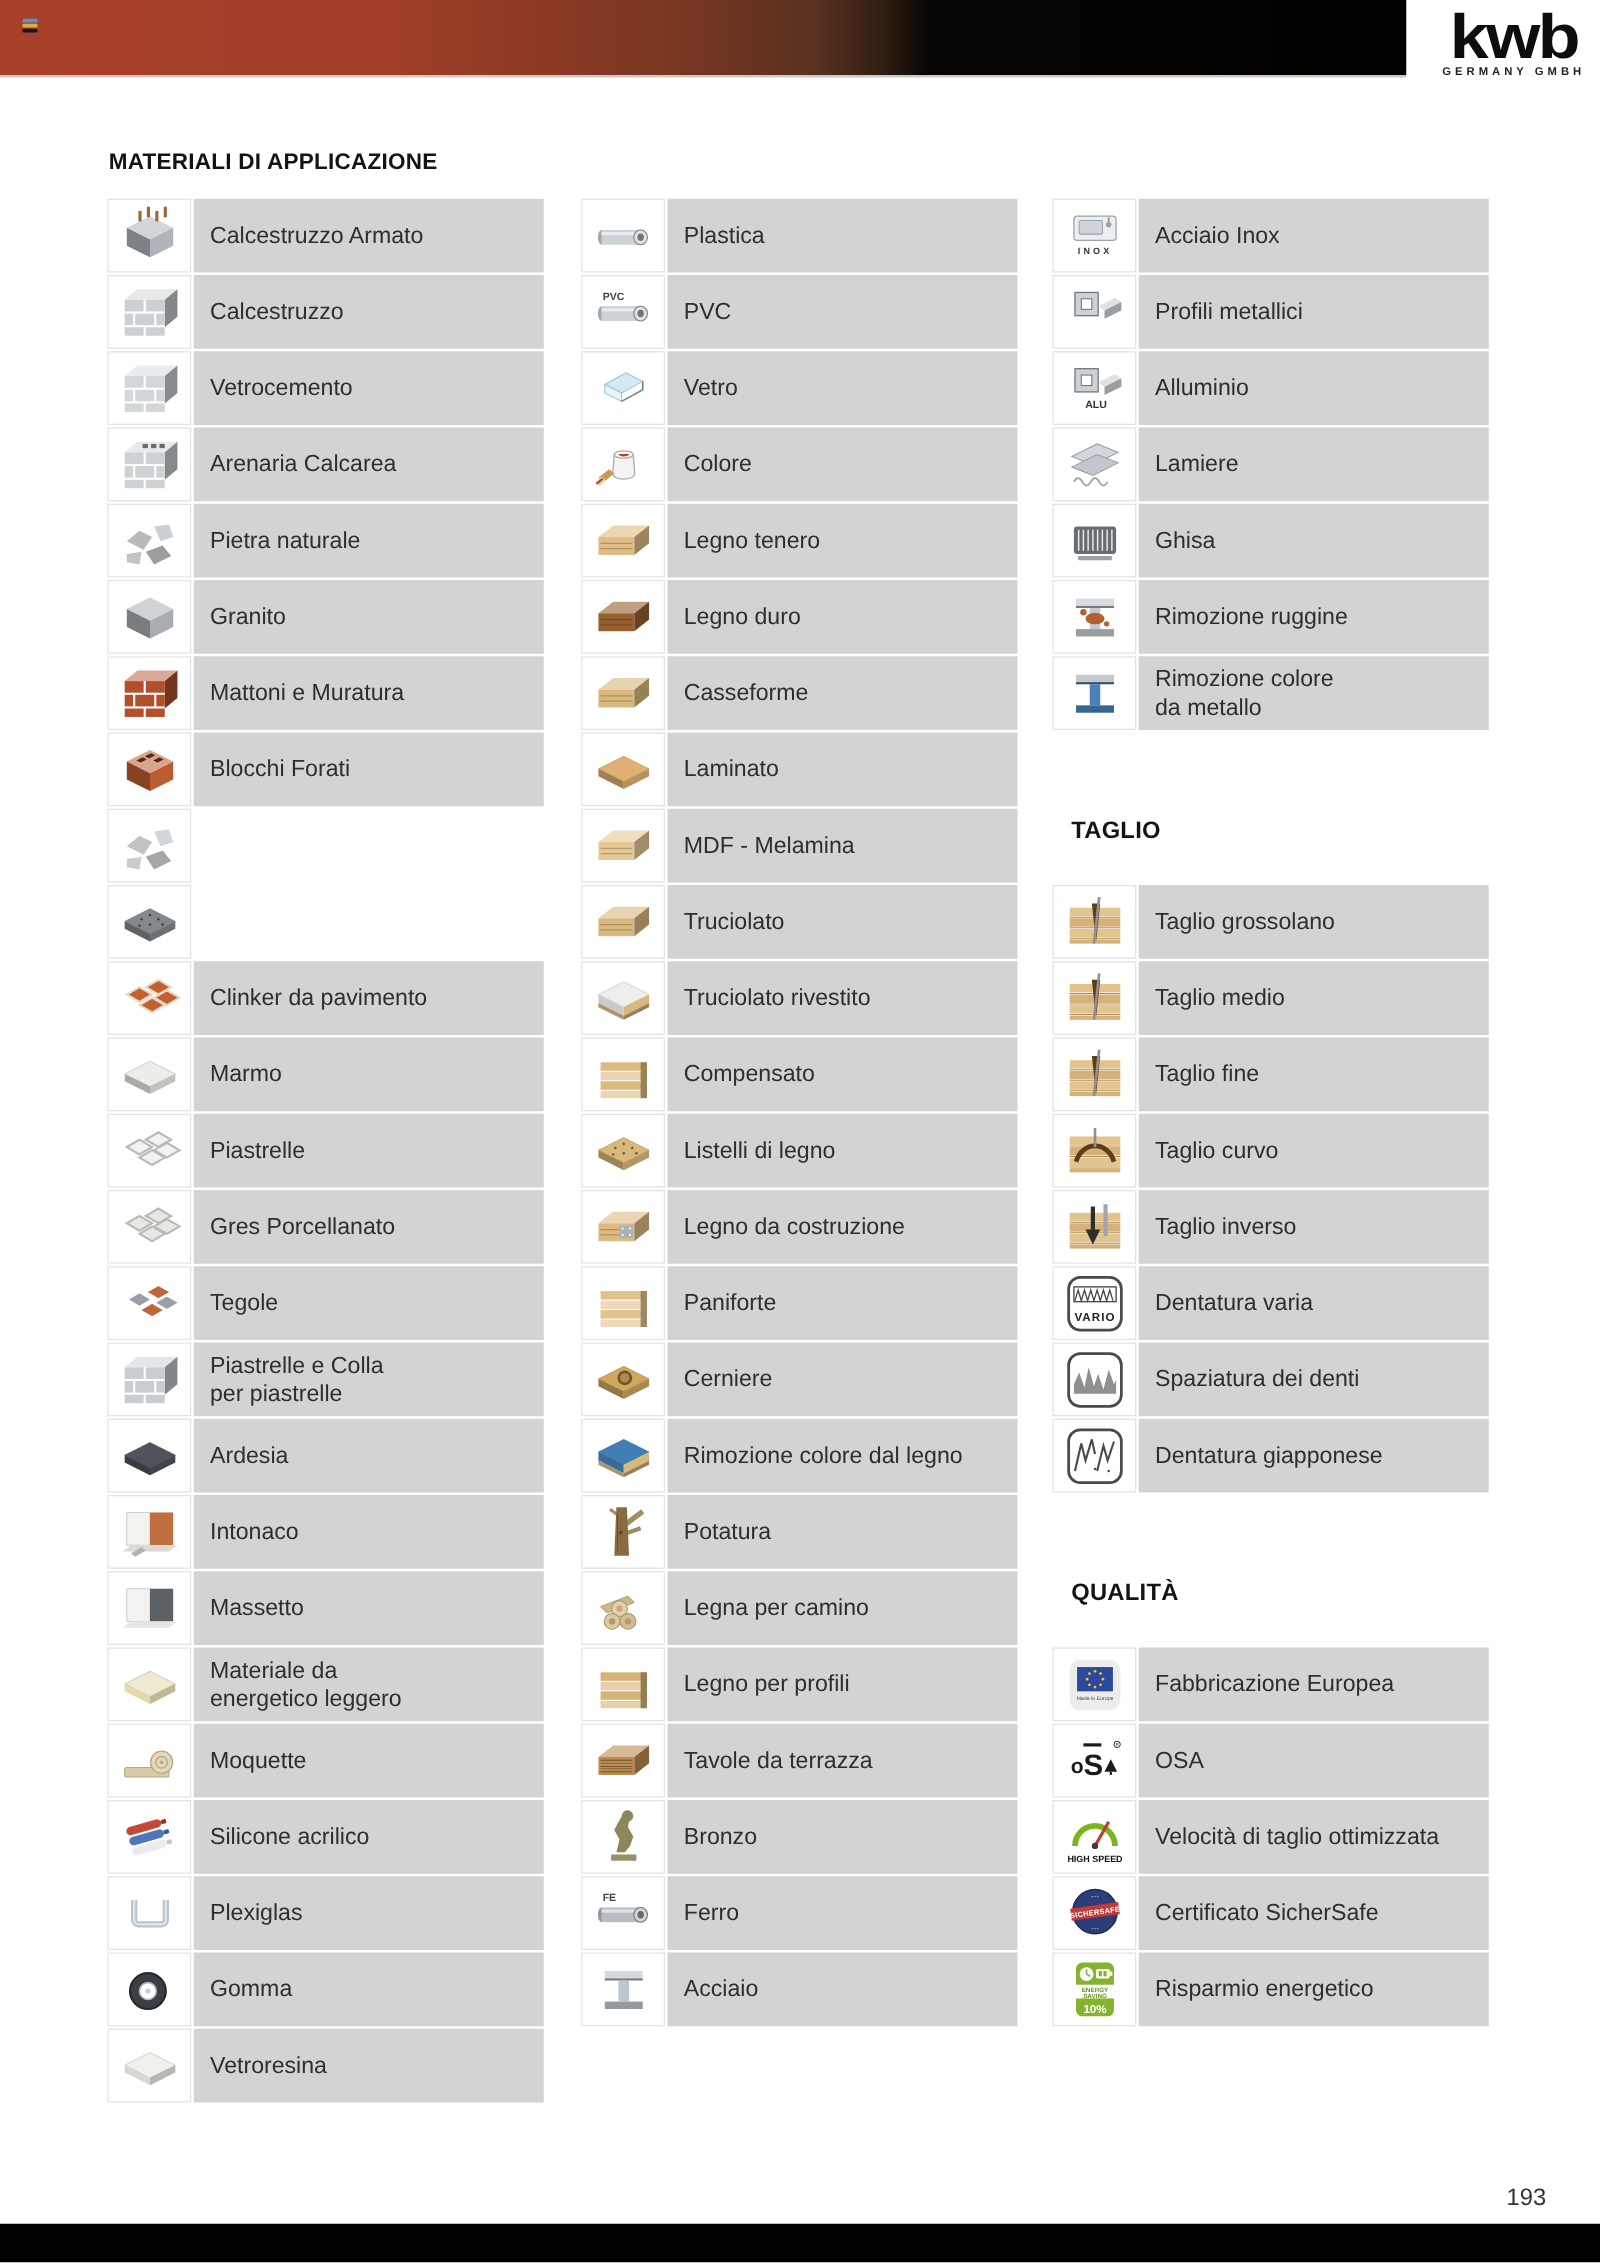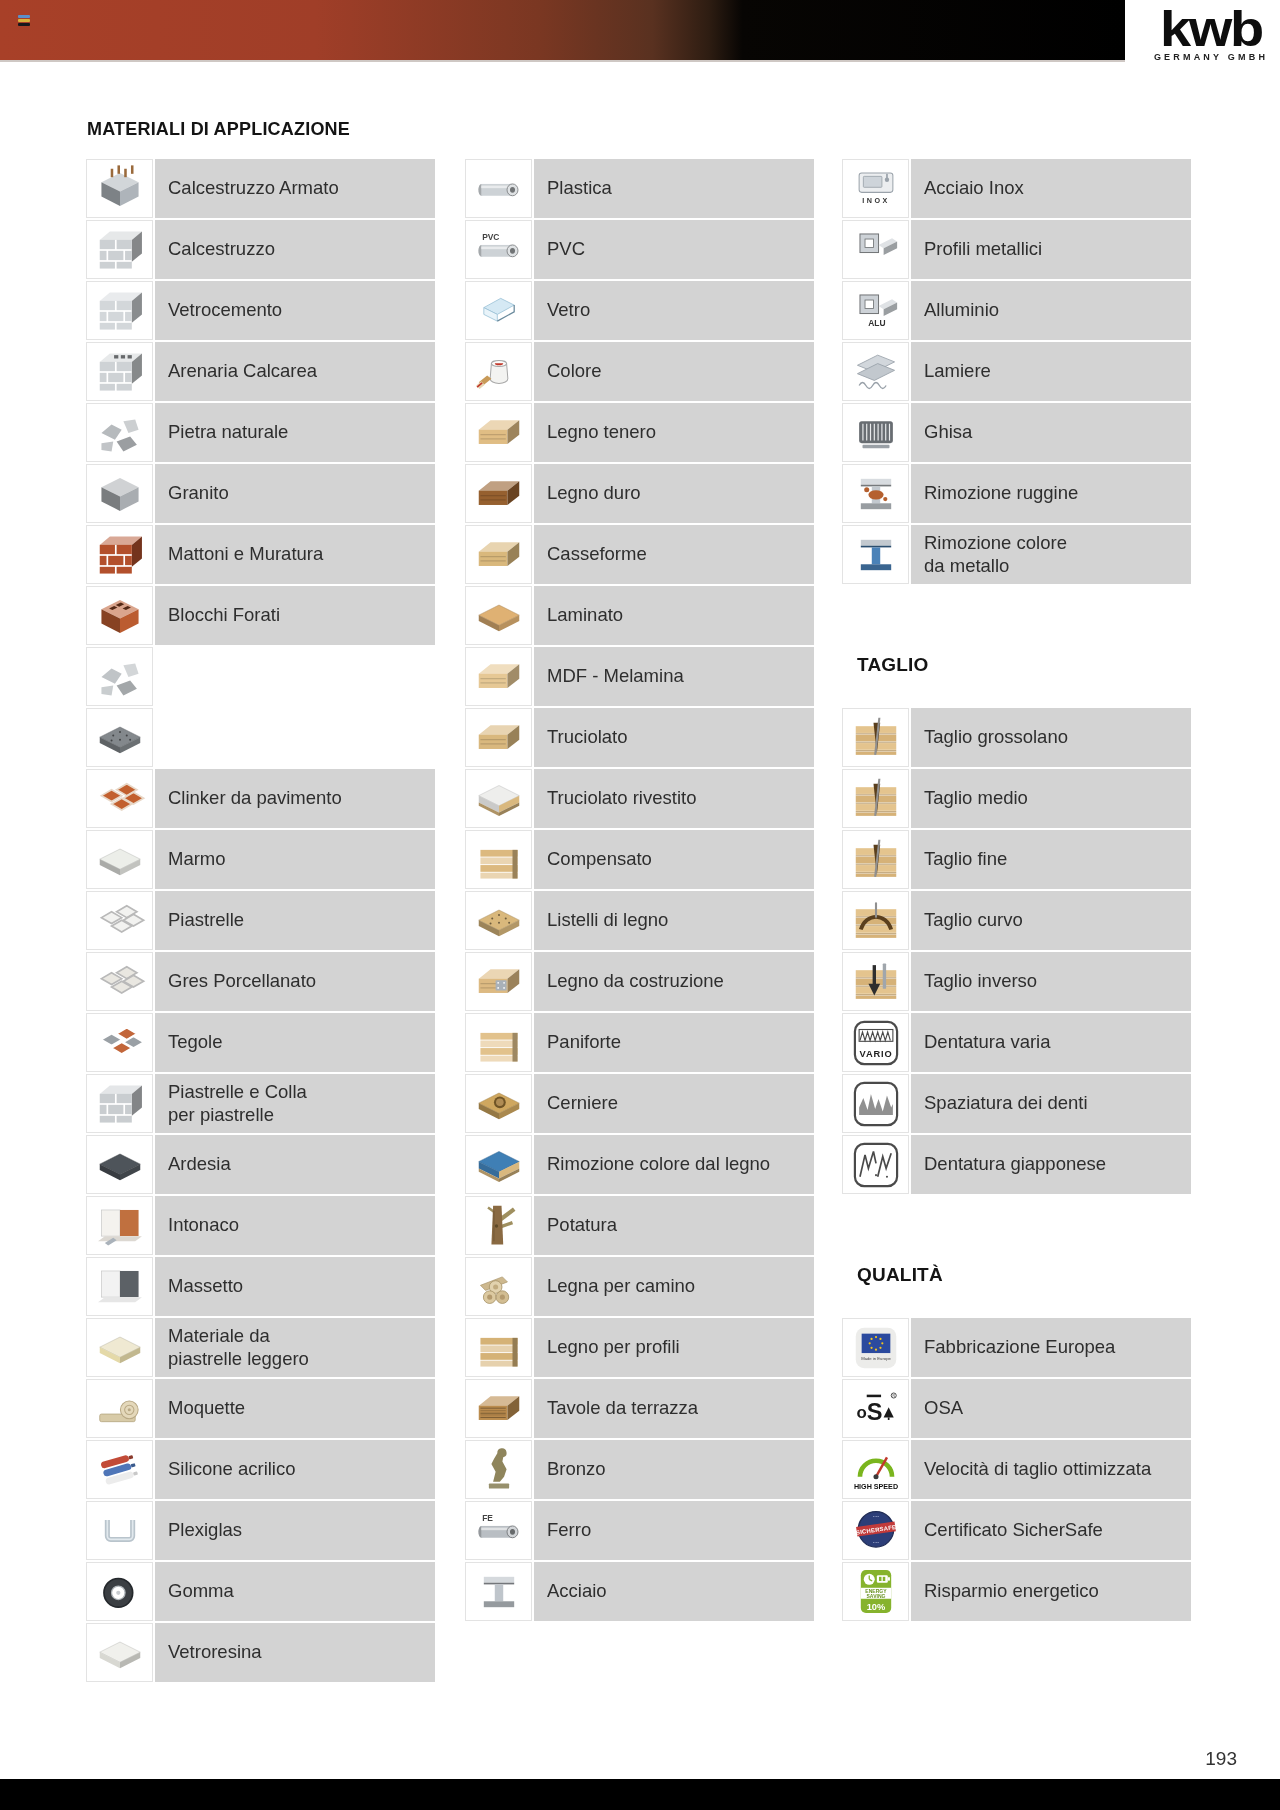--- a/index.html
+++ b/index.html
@@ -300,21 +300,21 @@
       </div>
       <div class="item">
         <div class="icell">
           <svg width="54" height="54" viewBox="0 0 64 64" aria-hidden="true">
             <polygon points="8,31 32,19 56,31 32,43" fill="#efe9d2" stroke="rgb(186,182,164)" stroke-width="0.6"></polygon>
             <polygon points="8,31 8,38 32,50 32,43" fill="#e4d9a8"></polygon>
             <polygon points="56,31 56,38 32,50 32,43" fill="rgb(194,184,143)"></polygon>
           </svg>
         </div>
         <div class="lbl">Materiale da
-piastrelle leggero</div>
+energetico leggero</div>
       </div>
       <div class="item">
         <div class="icell">
           <svg width="54" height="54" viewBox="0 0 64 64" aria-hidden="true">
             <rect x="8" y="38" width="42" height="9" fill="#d8cba8" rx="2" stroke="#b8a884" stroke-width="1"></rect>
             <circle cx="43" cy="33" r="10.5" fill="#e4d8ba" stroke="#b8a884" stroke-width="1.2"></circle>
             <circle cx="43" cy="33" r="5.5" fill="none" stroke="#b8a884" stroke-width="1.2"></circle>
             <circle cx="43" cy="33" r="1.8" fill="#b8a884"></circle>
           </svg>
         </div>

